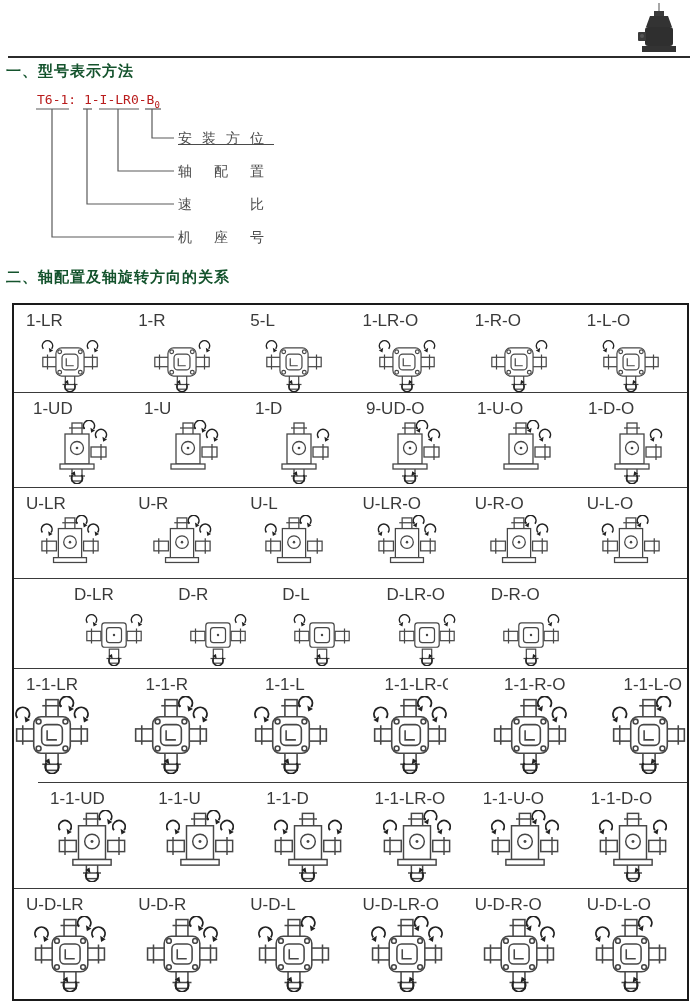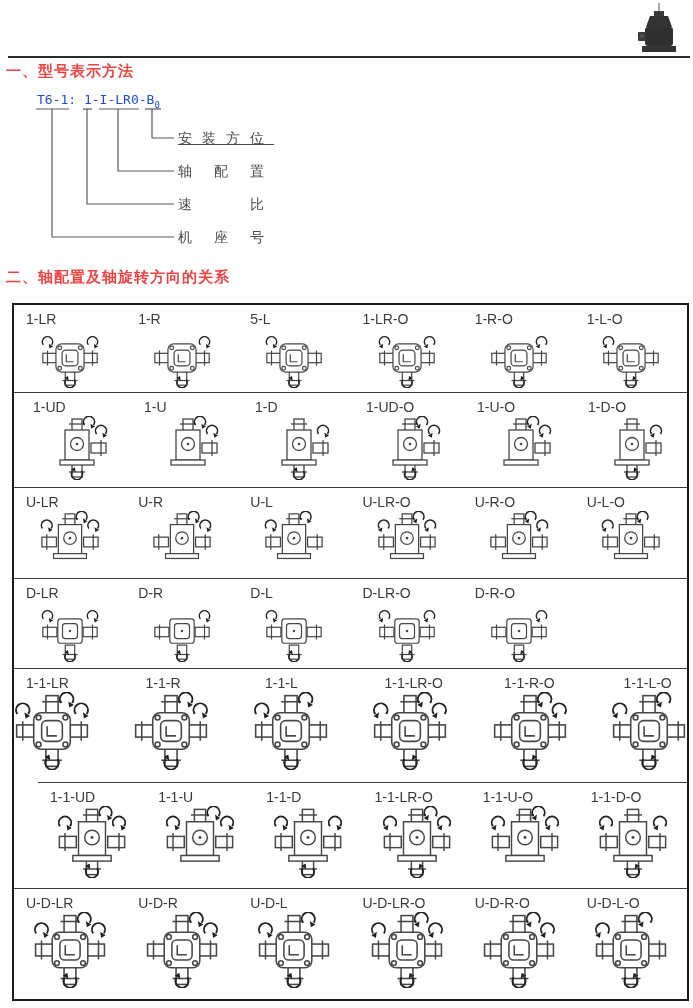--- a/index.html
+++ b/index.html
@@ -1,34 +1,34 @@
 <!DOCTYPE html>
 <html><head>
 <meta charset="utf-8">
 <style>
   html,body{margin:0;padding:0;background:#fff;}
   .page{position:relative;width:693px;height:1008px;background:#fff;overflow:hidden;
         font-family:"Liberation Sans",sans-serif;color:#222;}
   .top-rule{position:absolute;left:8px;top:56px;width:682px;height:2px;background:#2b2b2b;}
   .logo{position:absolute;right:12px;top:3px;width:46px;height:54px;}
-  .sec-heading{position:absolute;left:6px;font-size:15px;font-weight:bold;color:#ef4444;letter-spacing:1px;}
+  .sec-heading{position:absolute;left:6px;font-size:15px;font-weight:bold;color:#14532d;letter-spacing:1px;}
   #h1{top:62px;}
   #h2{top:268px;}
   .model-block{position:absolute;left:0;top:90px;width:330px;height:172px;}
   .model-code{position:absolute;left:37px;top:2px;font-family:"DejaVu Sans Mono",monospace;
-              font-size:13px;color:#1d4ed8;letter-spacing:0px;white-space:pre;}
+              font-size:13px;color:#b91c1c;letter-spacing:0px;white-space:pre;}
   .model-code sub{font-size:9px;}
   .model-lines{position:absolute;left:0;top:0;width:330px;height:172px;}
   .callout-label{position:absolute;left:178px;width:92px;font-size:14px;color:#4a4a4a;white-space:nowrap;}
   .gear-table{position:absolute;left:12px;top:303px;width:677px;height:698px;
               border:2px solid #1a1a1a;box-sizing:border-box;background:#fff;}
   .gear-row{display:grid;grid-template-columns:repeat(6,1fr);box-sizing:border-box;}
   .gear-row + .gear-row{border-top:1.5px solid #3a3a3a;}
   .gear-cell{display:flex;flex-direction:column;align-items:center;box-sizing:border-box;overflow:hidden;}
-  .cell-label{align-self:flex-start;padding:6px 0 0 12px;font-size:14px;color:#3a3a3a;
+  .cell-label{align-self:flex-start;padding:6px 0 0 12px;font-size:17px;color:#3a3a3a;
               font-family:"Liberation Sans",sans-serif;white-space:nowrap;}
   .cell-diagram{margin-top:1px;}
 </style>
 </head>
 <body>
 
 <div class="page">
 
   <svg class="logo" viewBox="0 0 46 54">
     <line x1="24" y1="0" x2="24" y2="10" stroke="#8a8a8a" stroke-width="1.5"></line>
@@ -299,21 +299,21 @@
       <path d="M-4.5,2 A5.5,5.5 0 1,1 4.5,2" fill="none" stroke="#222" stroke-width="1.6"></path>
       <path d="M6,3.6 L1.4,0.7 L2.2,5.8 Z" fill="#222"></path>
             </g>
             <g transform="translate(32,57) rotate(180) scale(1,1)">
       <path d="M-4.5,2 A5.5,5.5 0 1,1 4.5,2" fill="none" stroke="#222" stroke-width="1.6"></path>
       <path d="M6,3.6 L1.4,0.7 L2.2,5.8 Z" fill="#222"></path>
             </g>
           </svg>
         </div>
         <div class="gear-cell">
-          <span class="cell-label">1-UD-O</span>
+          <span class="cell-label">9-UD-O</span>
           <svg class="cell-diagram" width="64" height="64" viewBox="0 0 64 64">
             <rect x="46" y="27" width="15" height="10" fill="#ffffff" stroke="#474747" stroke-width="1.3"></rect>
             <line x1="56" y1="24" x2="56" y2="40" stroke="#474747" stroke-width="1.3"></line>
             <rect x="27" y="3" width="10" height="15" fill="#ffffff" stroke="#474747" stroke-width="1.3"></rect>
             <line x1="24" y1="8" x2="40" y2="8" stroke="#474747" stroke-width="1.3"></line>
             <rect x="27" y="46" width="10" height="15" fill="#ffffff" stroke="#474747" stroke-width="1.3"></rect>
             <line x1="24" y1="56" x2="40" y2="56" stroke="#474747" stroke-width="1.3"></line>
             <rect x="20" y="14" width="24" height="30" fill="#ffffff" stroke="#474747" stroke-width="1.3"></rect>
           <rect x="15" y="44" width="34" height="5" fill="#ffffff" stroke="#474747" stroke-width="1.3"></rect>
           <circle cx="32" cy="28" r="6.5" fill="#ffffff" stroke="#474747" stroke-width="1.3"></circle>
@@ -518,21 +518,21 @@
       <path d="M-4.5,2 A5.5,5.5 0 1,1 4.5,2" fill="none" stroke="#222" stroke-width="1.6"></path>
       <path d="M6,3.6 L1.4,0.7 L2.2,5.8 Z" fill="#222"></path>
             </g>
             <g transform="translate(44,7) rotate(0) scale(-1,1)">
       <path d="M-4.5,2 A5.5,5.5 0 1,1 4.5,2" fill="none" stroke="#222" stroke-width="1.6"></path>
       <path d="M6,3.6 L1.4,0.7 L2.2,5.8 Z" fill="#222"></path>
             </g>
           </svg>
         </div>
       </div>
-      <div class="gear-row" style="height: 90px;">
+      <div class="gear-row" style="height: 90px; padding-left: 48px;">
         <div class="gear-cell">
           <span class="cell-label">D-LR</span>
           <svg class="cell-diagram" width="60" height="60" viewBox="0 0 64 64">
             <rect x="3" y="27" width="15" height="10" fill="#ffffff" stroke="#474747" stroke-width="1.3"></rect>
             <line x1="8" y1="24" x2="8" y2="40" stroke="#474747" stroke-width="1.3"></line>
             <rect x="46" y="27" width="15" height="10" fill="#ffffff" stroke="#474747" stroke-width="1.3"></rect>
             <line x1="56" y1="24" x2="56" y2="40" stroke="#474747" stroke-width="1.3"></line>
             <rect x="27" y="46" width="10" height="15" fill="#ffffff" stroke="#474747" stroke-width="1.3"></rect>
             <line x1="24" y1="56" x2="40" y2="56" stroke="#474747" stroke-width="1.3"></line>
             <rect x="19" y="18" width="26" height="26" rx="3" fill="#ffffff" stroke="#474747" stroke-width="1.3"></rect>

